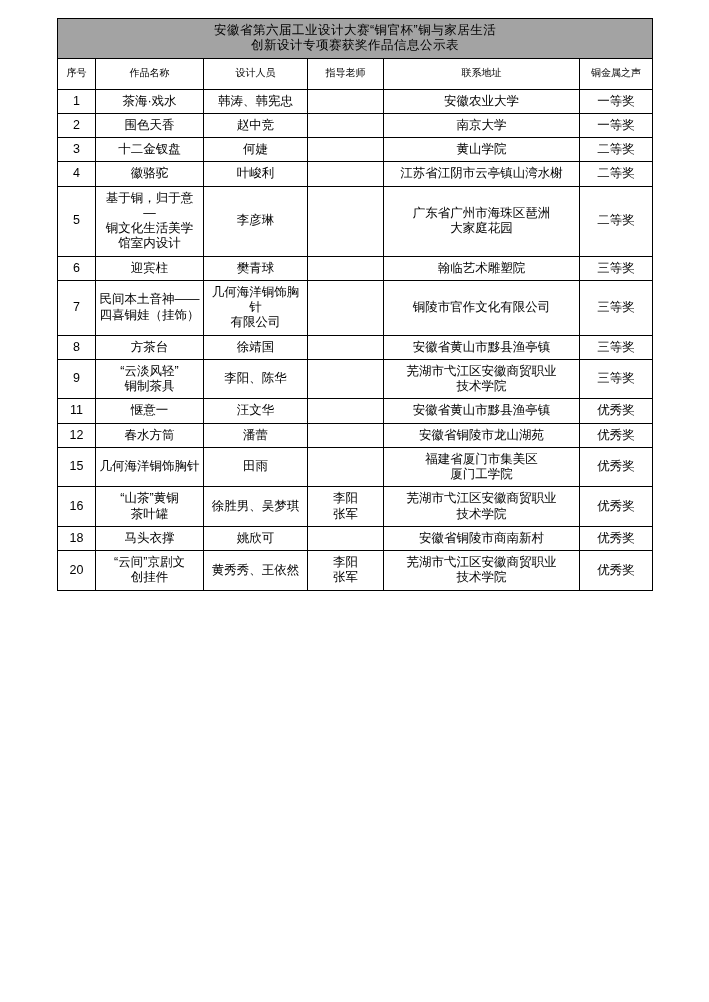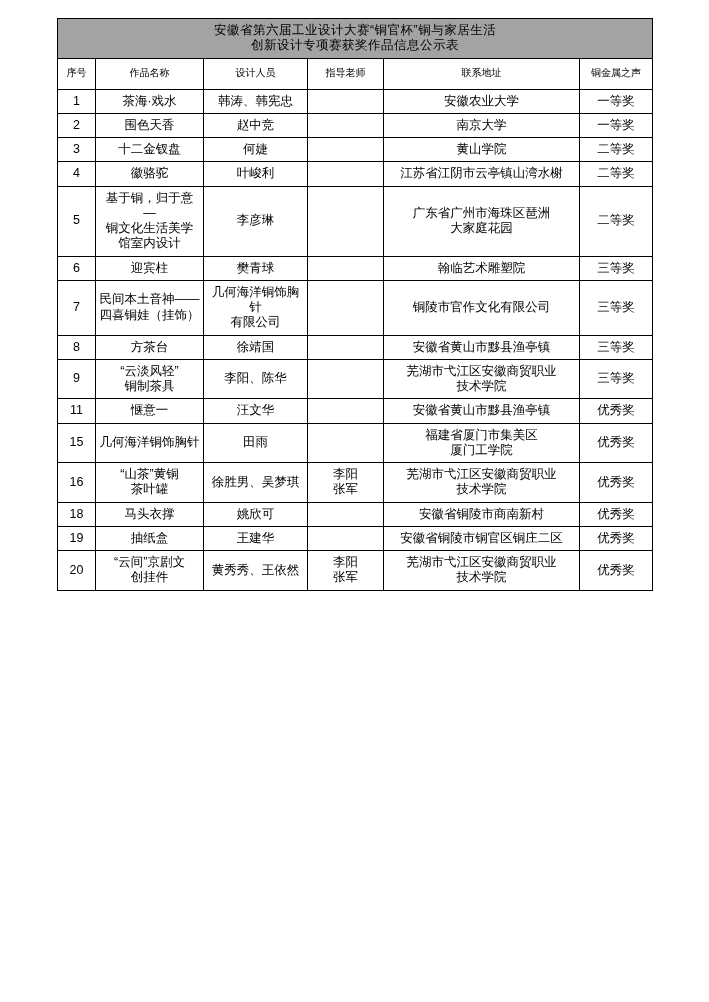--- a/index.html
+++ b/index.html
@@ -177,20 +177,28 @@
         </tr>
         <tr>
           <td class="cell-no multiline">11</td>
           <td class="cell-name multiline">惬意一</td>
           <td class="cell-people multiline">汪文华</td>
           <td class="cell-teacher multiline"></td>
           <td class="cell-addr multiline">安徽省黄山市黟县渔亭镇</td>
           <td class="cell-award multiline">优秀奖</td>
         </tr>
         <tr>
+          <td class="cell-no multiline">12</td>
+          <td class="cell-name multiline">春水方筒</td>
+          <td class="cell-people multiline">潘蕾</td>
+          <td class="cell-teacher multiline"></td>
+          <td class="cell-addr multiline">安徽省铜陵市龙山湖苑</td>
+          <td class="cell-award multiline">优秀奖</td>
+        </tr>
+        <tr>
           <td class="cell-no multiline">15</td>
           <td class="cell-name multiline">几何海洋铜饰胸针</td>
           <td class="cell-people multiline">田雨</td>
           <td class="cell-teacher multiline"></td>
           <td class="cell-addr multiline">福建省厦门市集美区
 厦门工学院</td>
           <td class="cell-award multiline">优秀奖</td>
         </tr>
         <tr>
           <td class="cell-no multiline">16</td>
@@ -205,28 +213,20 @@
         </tr>
         <tr>
           <td class="cell-no multiline">18</td>
           <td class="cell-name multiline">马头衣撑</td>
           <td class="cell-people multiline">姚欣可</td>
           <td class="cell-teacher multiline"></td>
           <td class="cell-addr multiline">安徽省铜陵市商南新村</td>
           <td class="cell-award multiline">优秀奖</td>
         </tr>
         <tr>
-          <td class="cell-no multiline">19</td>
-          <td class="cell-name multiline">抽纸盒</td>
-          <td class="cell-people multiline">王建华</td>
-          <td class="cell-teacher multiline"></td>
-          <td class="cell-addr multiline">安徽省铜陵市铜官区铜庄二区</td>
-          <td class="cell-award multiline">优秀奖</td>
-        </tr>
-        <tr>
           <td class="cell-no multiline">20</td>
           <td class="cell-name multiline">“云间”京剧文
 创挂件</td>
           <td class="cell-people multiline">黄秀秀、王依然</td>
           <td class="cell-teacher multiline">李阳
 张军</td>
           <td class="cell-addr multiline">芜湖市弋江区安徽商贸职业
 技术学院</td>
           <td class="cell-award multiline">优秀奖</td>
         </tr>

